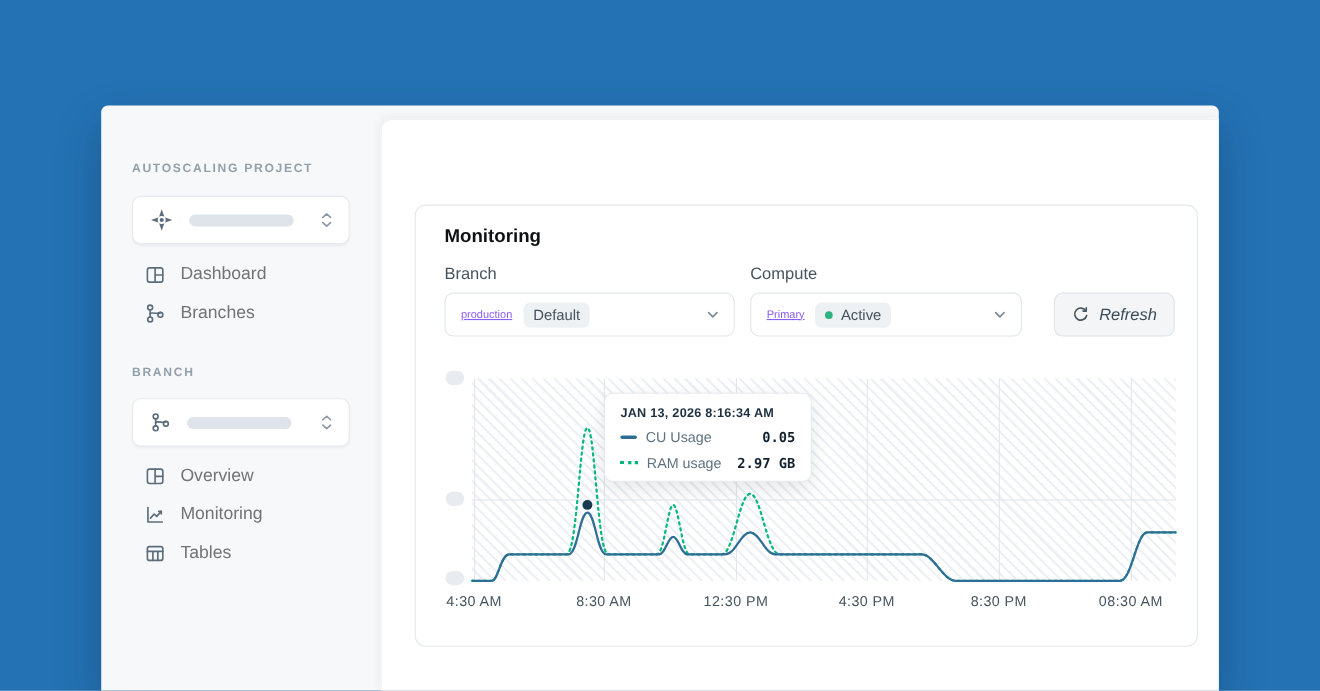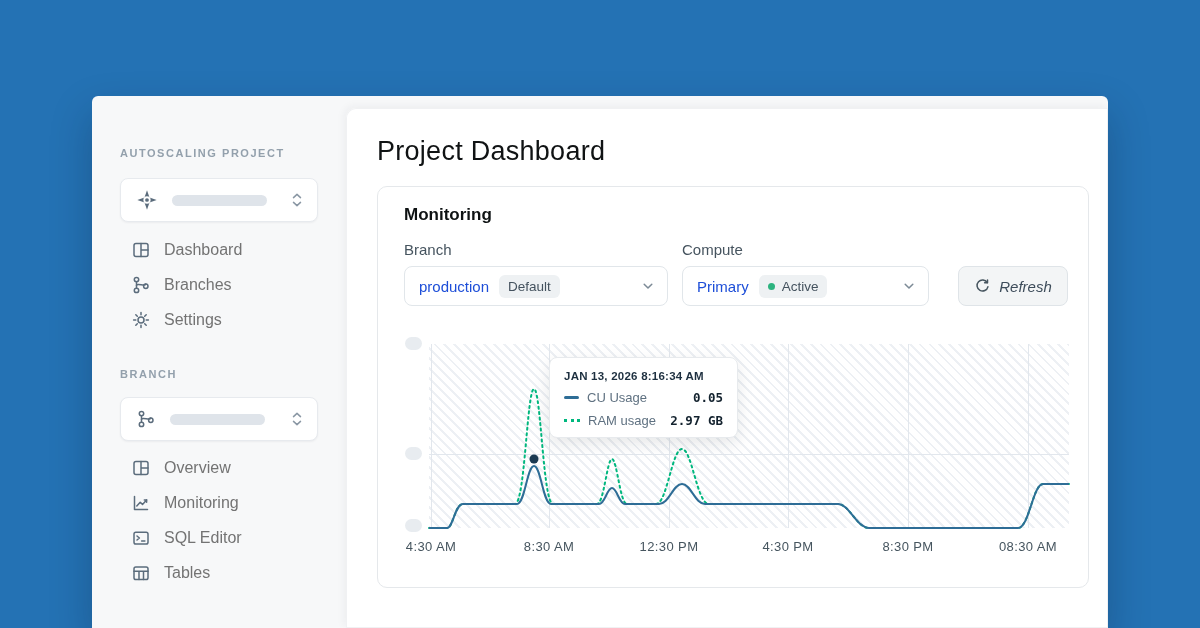--- a/index.html
+++ b/index.html
@@ -53,21 +53,21 @@
   .field-label { position:absolute; top:54px; font-size:15px; color:#46545f; }
   .field-label.branch { left:26px; }
   .field-label.compute { left:304px; }
   .select {
     position:absolute; top:79px; height:40px; background:#fff;
     border:1px solid #e1e6ea; border-radius:8px;
     display:flex; align-items:center; padding:0 12px 0 14px; cursor:pointer;
   }
   .select.branch { left:26px; width:264px; }
   .select.compute { left:304px; width:247px; }
-  .select .val { font-size:15px; color:#1d4ed8; }
+  .select .val { font-size:10px; color:#8b5cf6;text-decoration:underline; }
   .badge {
     margin-left:10px; background:#eef1f3; border-radius:6px;
     padding:4px 9px; font-size:13.5px; color:#44525e;
     display:flex; align-items:center;
   }
   .badge .dot { width:7px; height:7px; border-radius:50%; background:#2cb37f; margin-right:7px; }
   .select .spacer { flex:1; }
   .chev { width:14px; height:14px; flex:none; }
   .refresh-btn {
     position:absolute; left:580px; top:79px; width:110px; height:40px;
@@ -151,31 +151,20 @@
               <g class="stk">
                 <circle cx="5.5" cy="4.6" r="2.2"></circle>
                 <circle cx="5.5" cy="15.4" r="2.2"></circle>
                 <circle cx="14.8" cy="11.2" r="2.2"></circle>
                 <path d="M5.5 6.8 V13.2"></path>
                 <path d="M5.5 10.5 C5.5 8, 14.8 11.5, 14.8 9"></path>
               </g>
             </svg>
         </span>
         <span class="lbl">Branches</span>
-      </div>
-      <div class="nav-item">
-        <span class="ico">
-          <svg class="ic" viewBox="0 0 20 20">
-              <g class="stk">
-                <circle cx="10" cy="10" r="3"></circle>
-                <path d="M10 2.6v2.2 M10 15.2v2.2 M17.4 10h-2.2 M4.8 10H2.6 M15.2 4.8 L13.7 6.3 M6.3 13.7 L4.8 15.2 M15.2 15.2 L13.7 13.7 M6.3 6.3 L4.8 4.8"></path>
-              </g>
-            </svg>
-        </span>
-        <span class="lbl">Settings</span>
       </div>
     </div>
 
     <div class="section-label branch-label">BRANCH</div>
 
     <div class="selector second">
       <span class="ico" style="width:20px;height:20px;flex:none;">
         <svg class="ic" viewBox="0 0 20 20">
             <g class="stk">
               <circle cx="5.5" cy="4.6" r="2.2"></circle>
@@ -219,44 +208,31 @@
                 <path d="M15.6 6.9 h-2.3 M15.6 6.9 v2.3"></path>
               </g>
             </svg>
         </span>
         <span class="lbl">Monitoring</span>
       </div>
       <div class="nav-item">
         <span class="ico">
           <svg class="ic" viewBox="0 0 20 20">
               <g class="stk">
-                <rect x="3" y="4.2" width="14" height="11.8" rx="1.8"></rect>
-                <path d="M6 8 L8.4 10 L6 12"></path>
-                <path d="M10.6 12.9 H13.9"></path>
-              </g>
-            </svg>
-        </span>
-        <span class="lbl">SQL Editor</span>
-      </div>
-      <div class="nav-item">
-        <span class="ico">
-          <svg class="ic" viewBox="0 0 20 20">
-              <g class="stk">
                 <rect x="3" y="4" width="14" height="12.5" rx="1.8"></rect>
                 <path d="M3 8.2 H17 M8 8.2 V16.5 M12.5 8.2 V16.5"></path>
               </g>
             </svg>
         </span>
         <span class="lbl">Tables</span>
       </div>
     </div>
   </div>
 
   <div class="main">
-    <div class="page-title">Project Dashboard</div>
 
     <div class="card">
       <div class="card-title">Monitoring</div>
 
       <div class="field-label branch">Branch</div>
       <div class="field-label compute">Compute</div>
 
       <div class="select branch">
         <span class="val">production</span>
         <span class="badge">Default</span>

